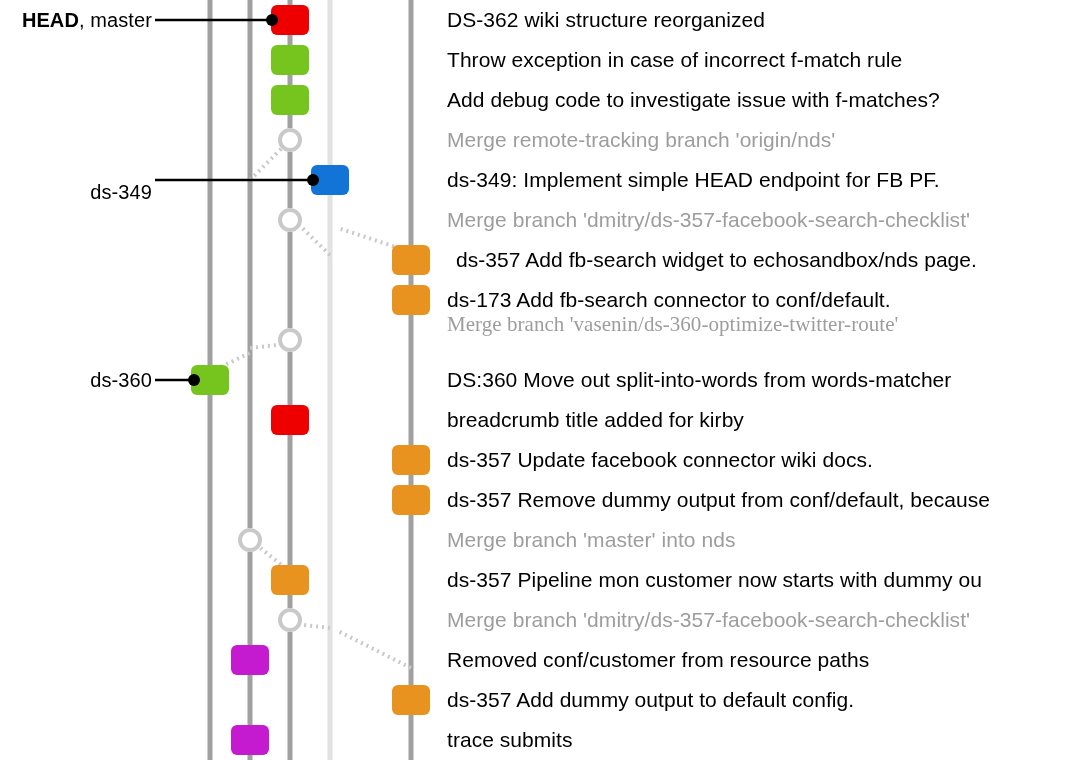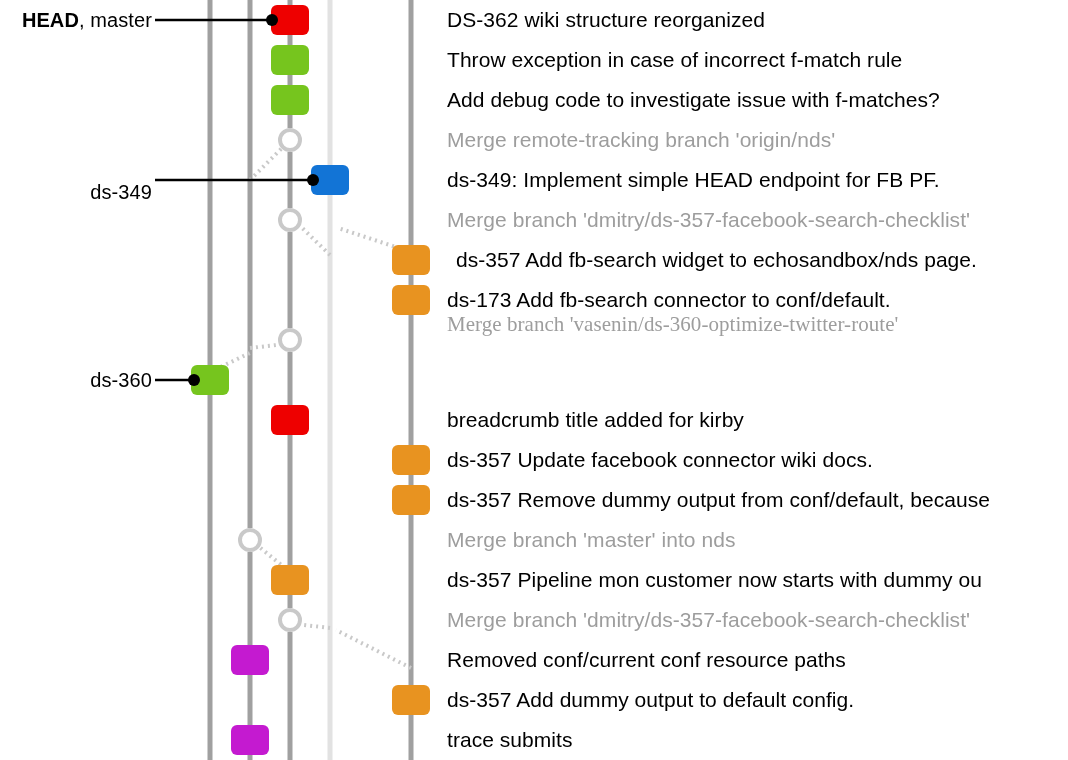--- a/index.html
+++ b/index.html
@@ -157,24 +157,25 @@
   <div id="messages">
       <div class="msg" style="top: 0px;">DS-362 wiki structure reorganized</div>
       <div class="msg" style="top: 40px;">Throw exception in case of incorrect f-match rule</div>
       <div class="msg" style="top: 80px;">Add debug code to investigate issue with f-matches?</div>
       <div class="msg merge" style="top: 120px;">Merge remote-tracking branch 'origin/nds'</div>
       <div class="msg" style="top: 160px;">ds-349: Implement simple HEAD endpoint for FB PF.</div>
       <div class="msg merge" style="top: 200px;">Merge branch 'dmitry/ds-357-facebook-search-checklist'</div>
       <div class="msg" style="top: 240px; margin-left: 9px;">ds-357 Add fb-search widget to echosandbox/nds page.</div>
       <div class="msg" style="top: 280px;">ds-173 Add fb-search connector to conf/default.</div>
       <div class="msg merge" style="top: 304px; font-family: Liberation Serif, serif;">Merge branch 'vasenin/ds-360-optimize-twitter-route'</div>
+      <div class="msg" style="top: 360px;">DS:360 Move out split-into-words from words-matcher</div>
       <div class="msg" style="top: 400px;">breadcrumb title added for kirby</div>
       <div class="msg" style="top: 440px;">ds-357 Update facebook connector wiki docs.</div>
       <div class="msg" style="top: 480px;">ds-357 Remove dummy output from conf/default, because</div>
       <div class="msg merge" style="top: 520px;">Merge branch 'master' into nds</div>
       <div class="msg" style="top: 560px;">ds-357 Pipeline mon customer now starts with dummy ou</div>
       <div class="msg merge" style="top: 600px;">Merge branch 'dmitry/ds-357-facebook-search-checklist'</div>
-      <div class="msg" style="top: 640px;">Removed conf/current conf resource paths</div>
+      <div class="msg" style="top: 640px;">Removed conf/customer from resource paths</div>
       <div class="msg" style="top: 680px;">ds-357 Add dummy output to default config.</div>
       <div class="msg" style="top: 720px;">trace submits</div>
     </div>
 
 </div>
 
 </body></html>

